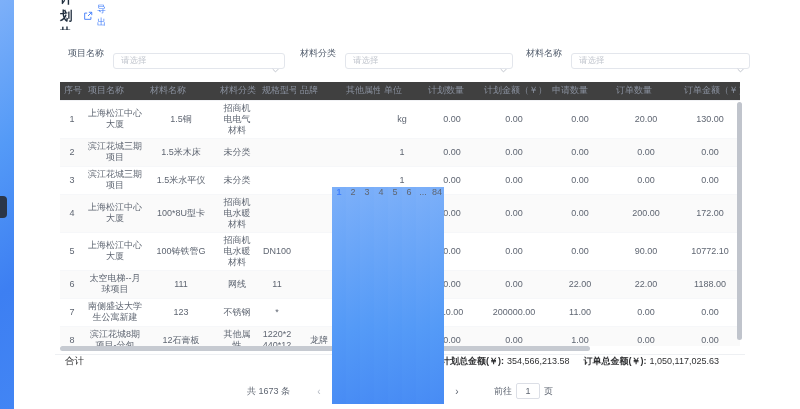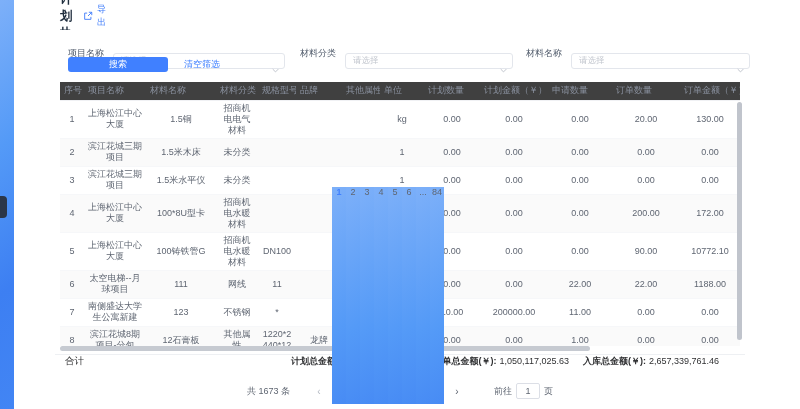--- a/index.html
+++ b/index.html
@@ -130,24 +130,20 @@
         <div class="select sel-3">
           <span class="placeholder">请选择</span>
           <span class="chev">
             <svg width="7" height="5" viewBox="0 0 10 7" fill="none" stroke="#c0c4cc" stroke-width="1.4">
                 <path d="M1 1.5l4 4 4-4"></path>
               </svg>
           </span>
         </div>
       </div>
     </div>
-    <div class="filter-actions">
-      <button class="search-btn">搜索</button>
-      <a class="clear-link">清空筛选</a>
-    </div>
   </div>
 
   <div class="card table-card">
     <div class="grid-area">
       <table id="grid">
           <colgroup>
             <col style="width: 24px;">
             <col style="width: 62px;">
             <col style="width: 70px;">
             <col style="width: 42px;">
@@ -305,21 +301,20 @@
     </div>
     <div class="h-scrollbar">
       <div class="h-thumb"></div>
     </div>
 
     <div class="summary-row">
       <span class="sum-label">合计</span>
       <div class="totals" id="totals">
           <span class="total-item"><span class="t-label">计划总金额(￥):</span><span class="t-value">354,566,213.58</span></span>
           <span class="total-item"><span class="t-label">订单总金额(￥):</span><span class="t-value">1,050,117,025.63</span></span>
-          <span class="total-item"><span class="t-label">入库总金额(￥):</span><span class="t-value">2,657,339,761.46</span></span>
         </div>
     </div>
 
     <div class="pagination">
       <span class="pg-count">共 1673 条</span>
       <span class="pg-arrow prev">‹</span>
       <span id="pages" style="display:flex;">
           <span class="page active">1</span>
           <span class="page">2</span>
           <span class="page">3</span>

